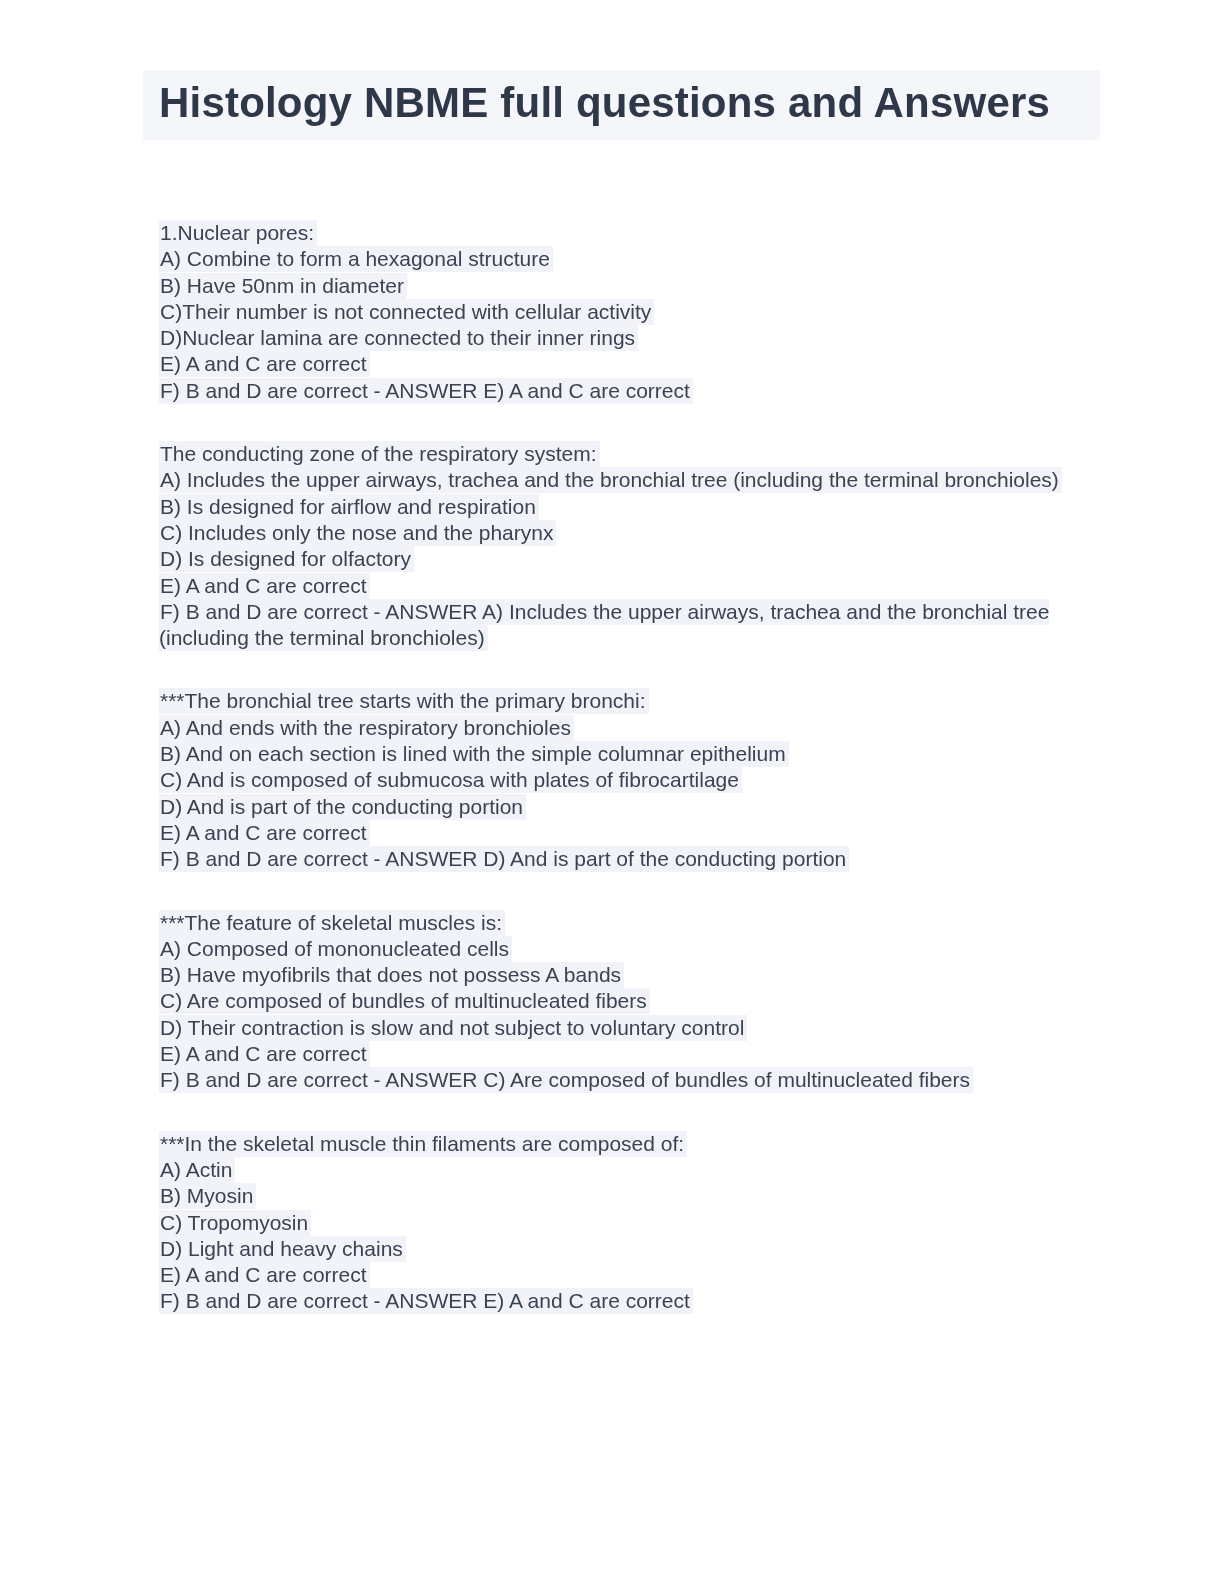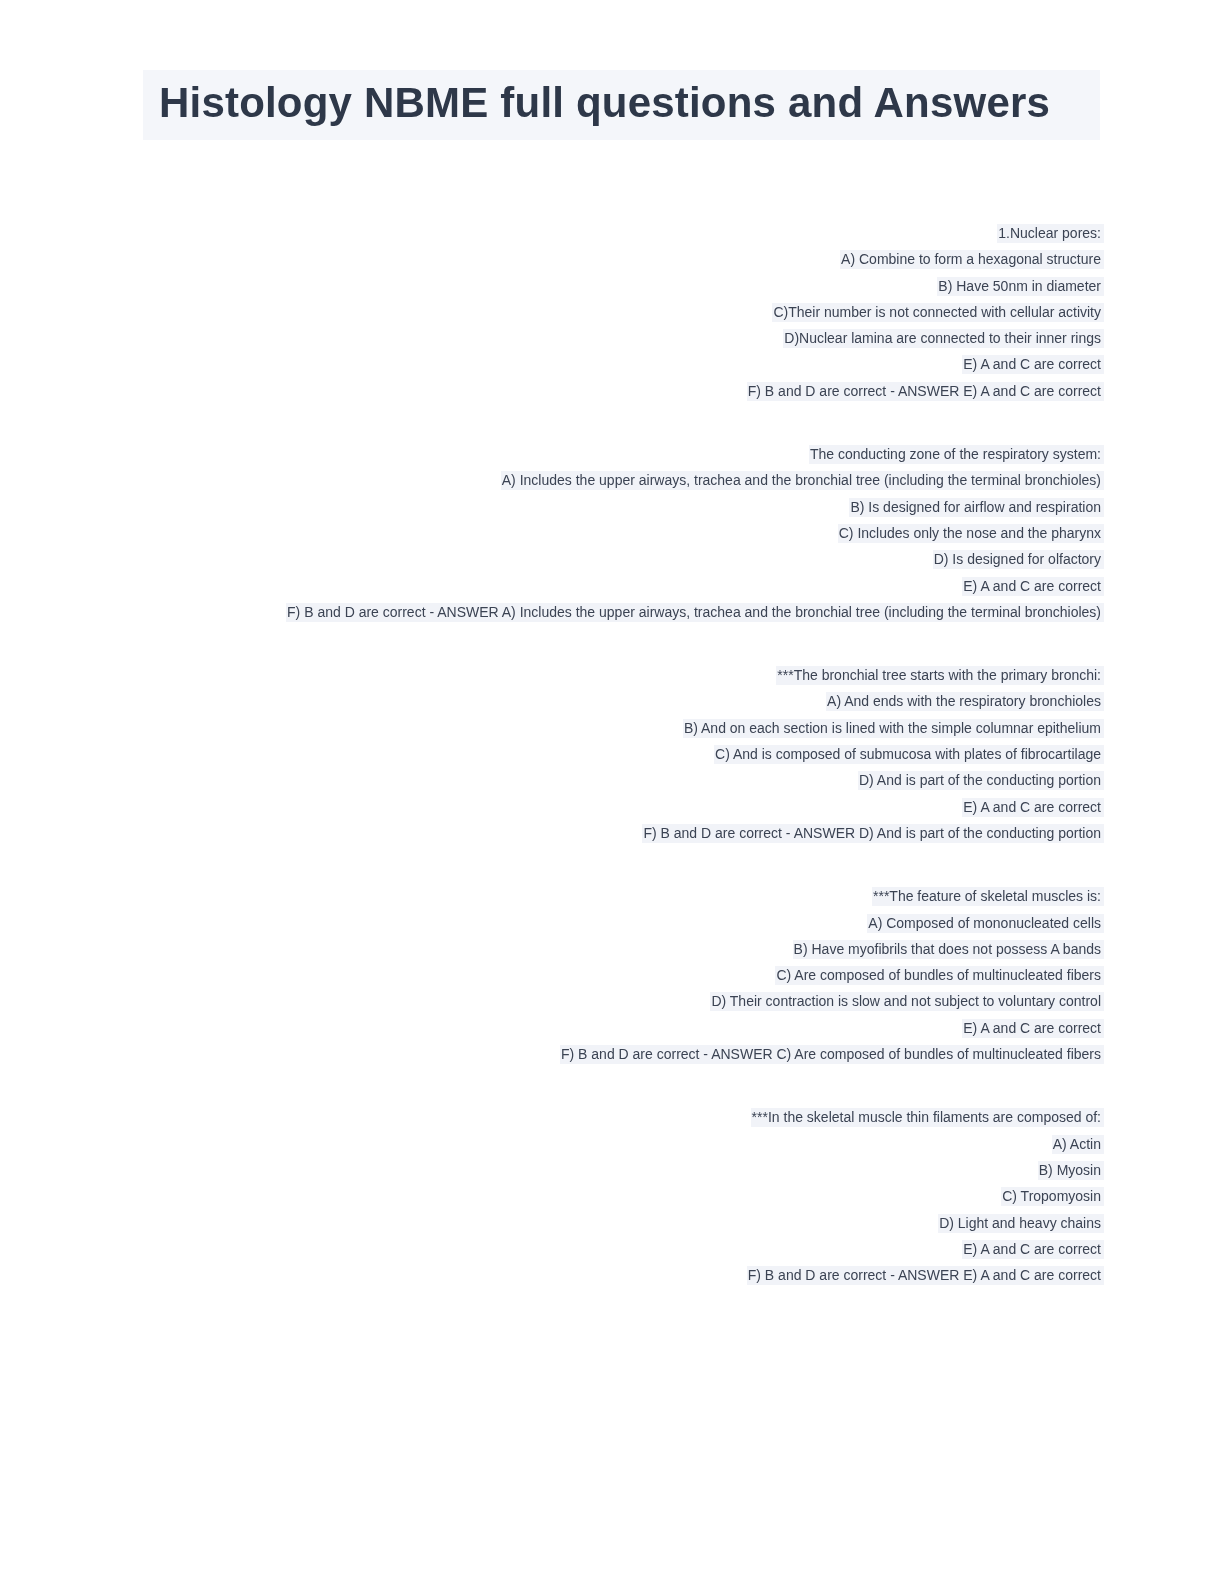--- a/index.html
+++ b/index.html
@@ -39,25 +39,24 @@
     font-weight: bold;
     color: var(--title-text);
     letter-spacing: 0.2px;
   }
   .questions {
     margin-top: 80px;
     margin-left: 16px;
     width: 945px;
   }
   p.question {
-    font-size: 14px;
+    font-size: 21px;
     line-height: 26.3px;
     color: var(--text);
     margin-bottom: 37px;
-    text-align: right;
   }
   p.question:last-child { margin-bottom: 8px; }
   span.hl {
     background: var(--hl-bg);
     padding: 1px 3px 2px 1px;
   }
 </style>
 </head>
 <body>
 

